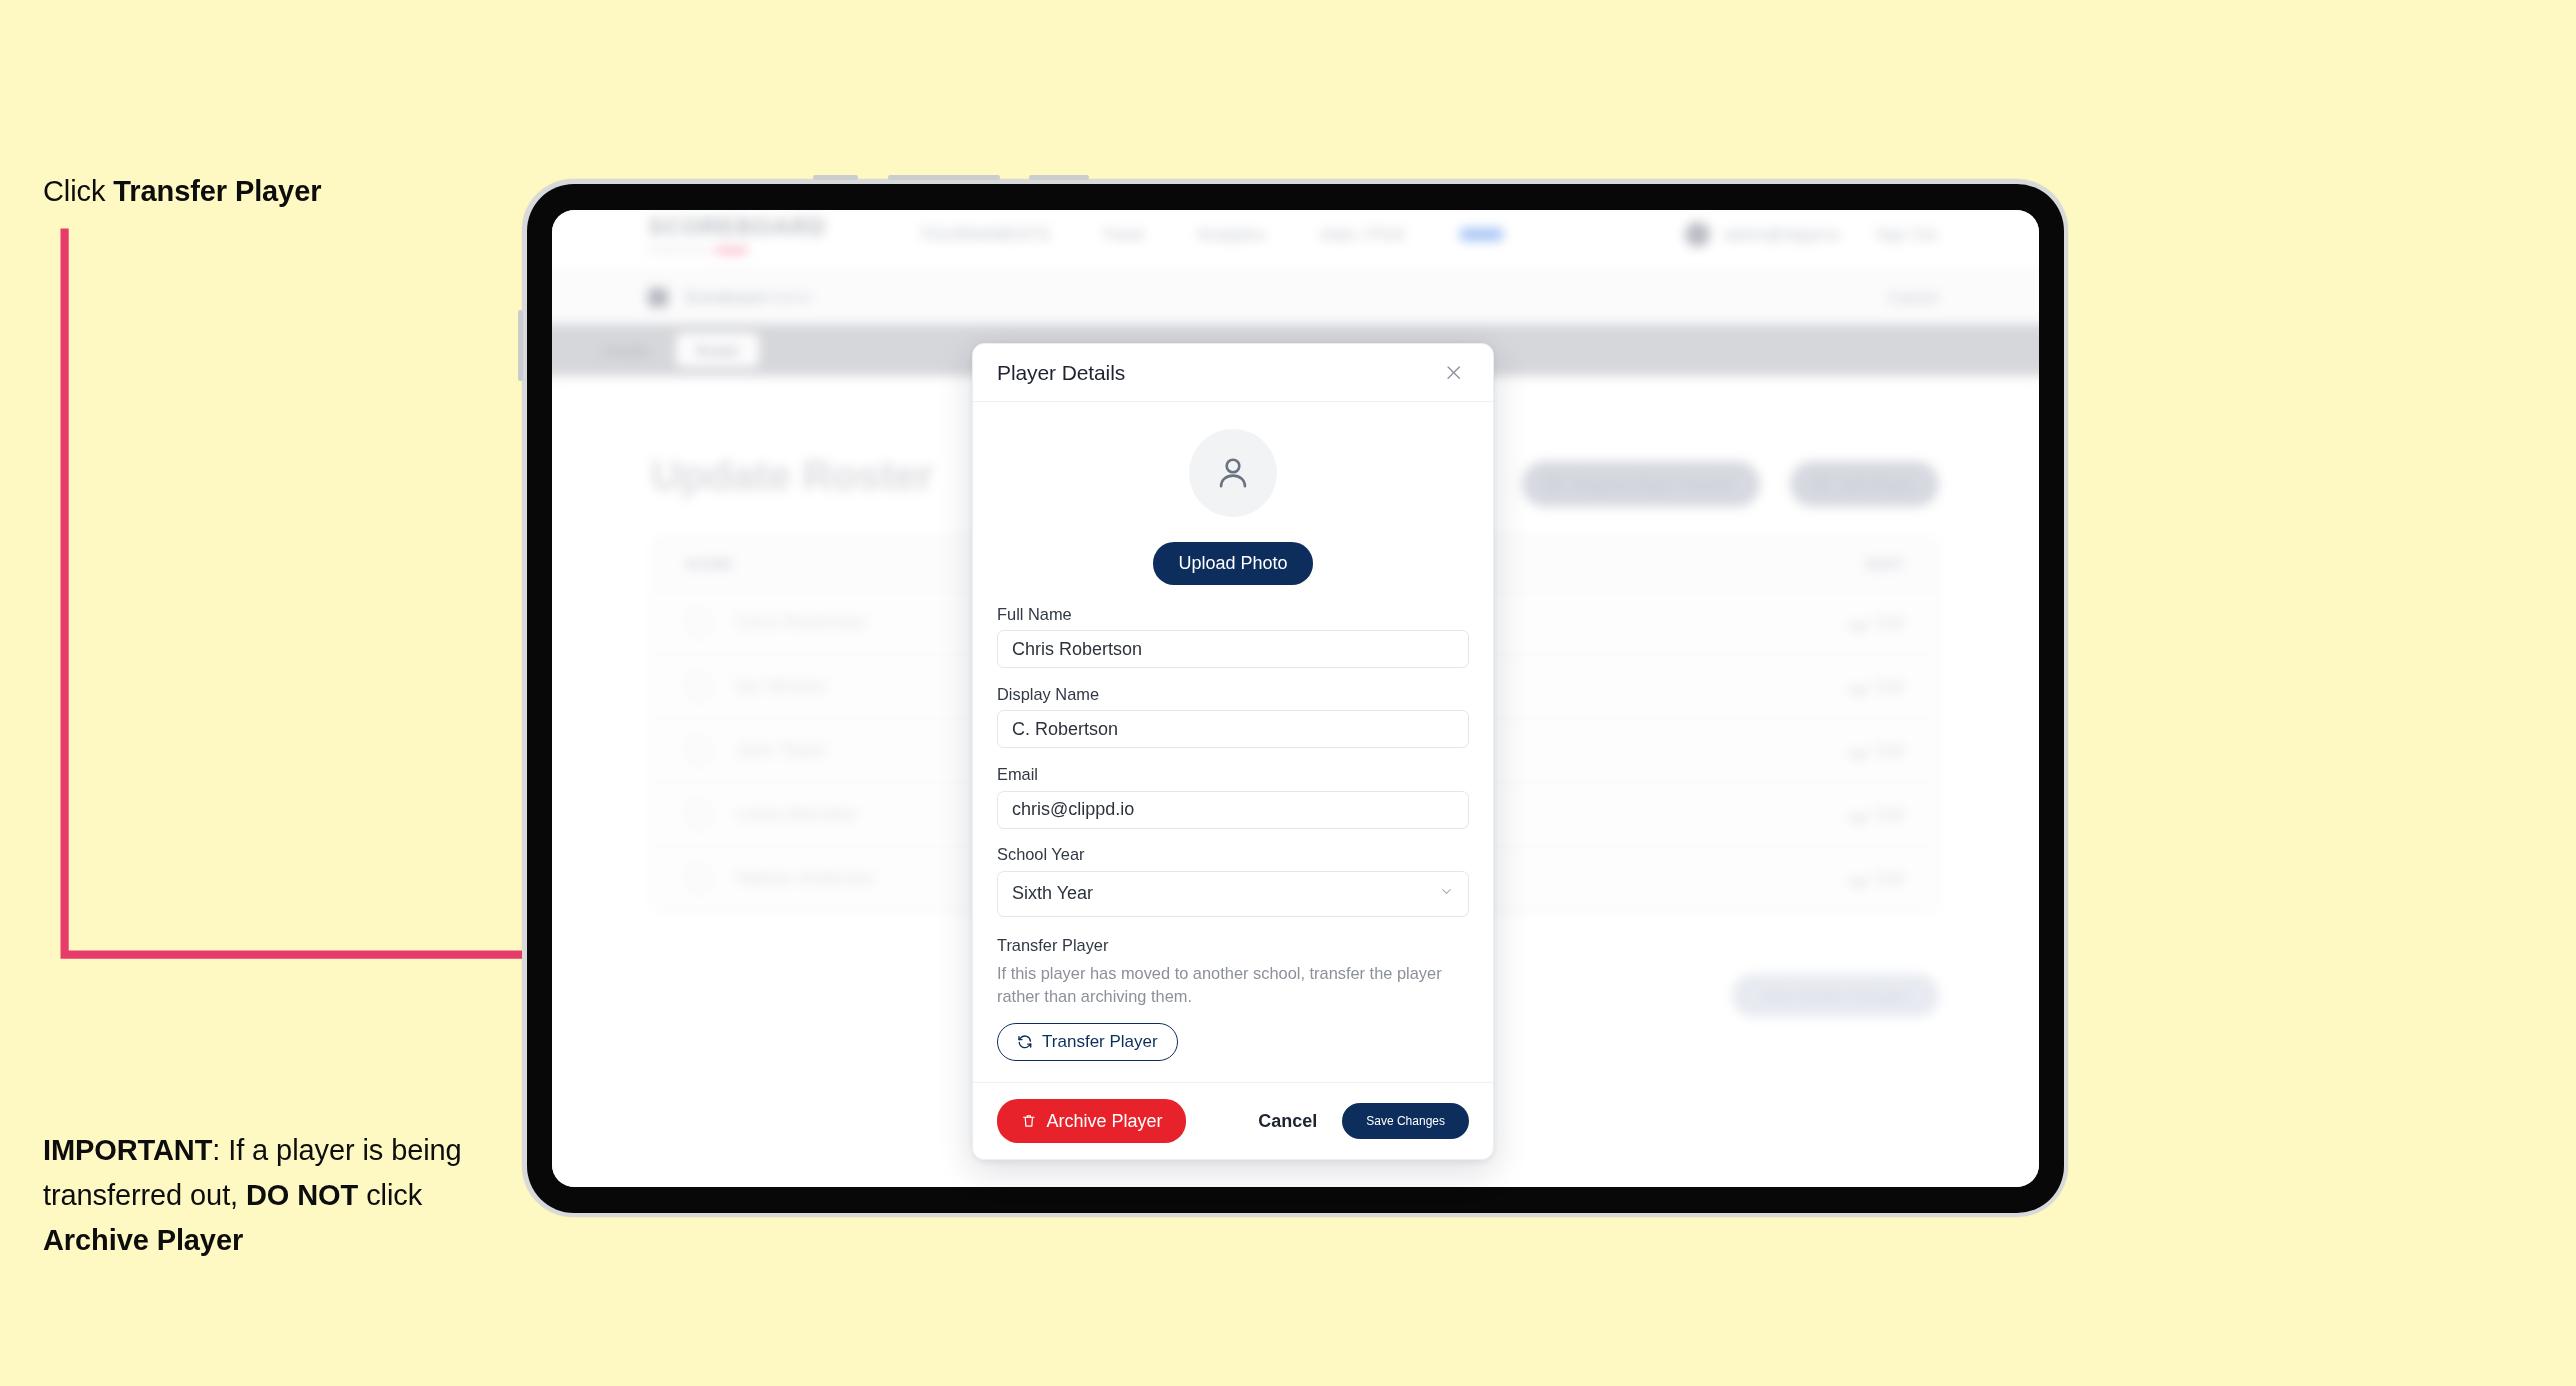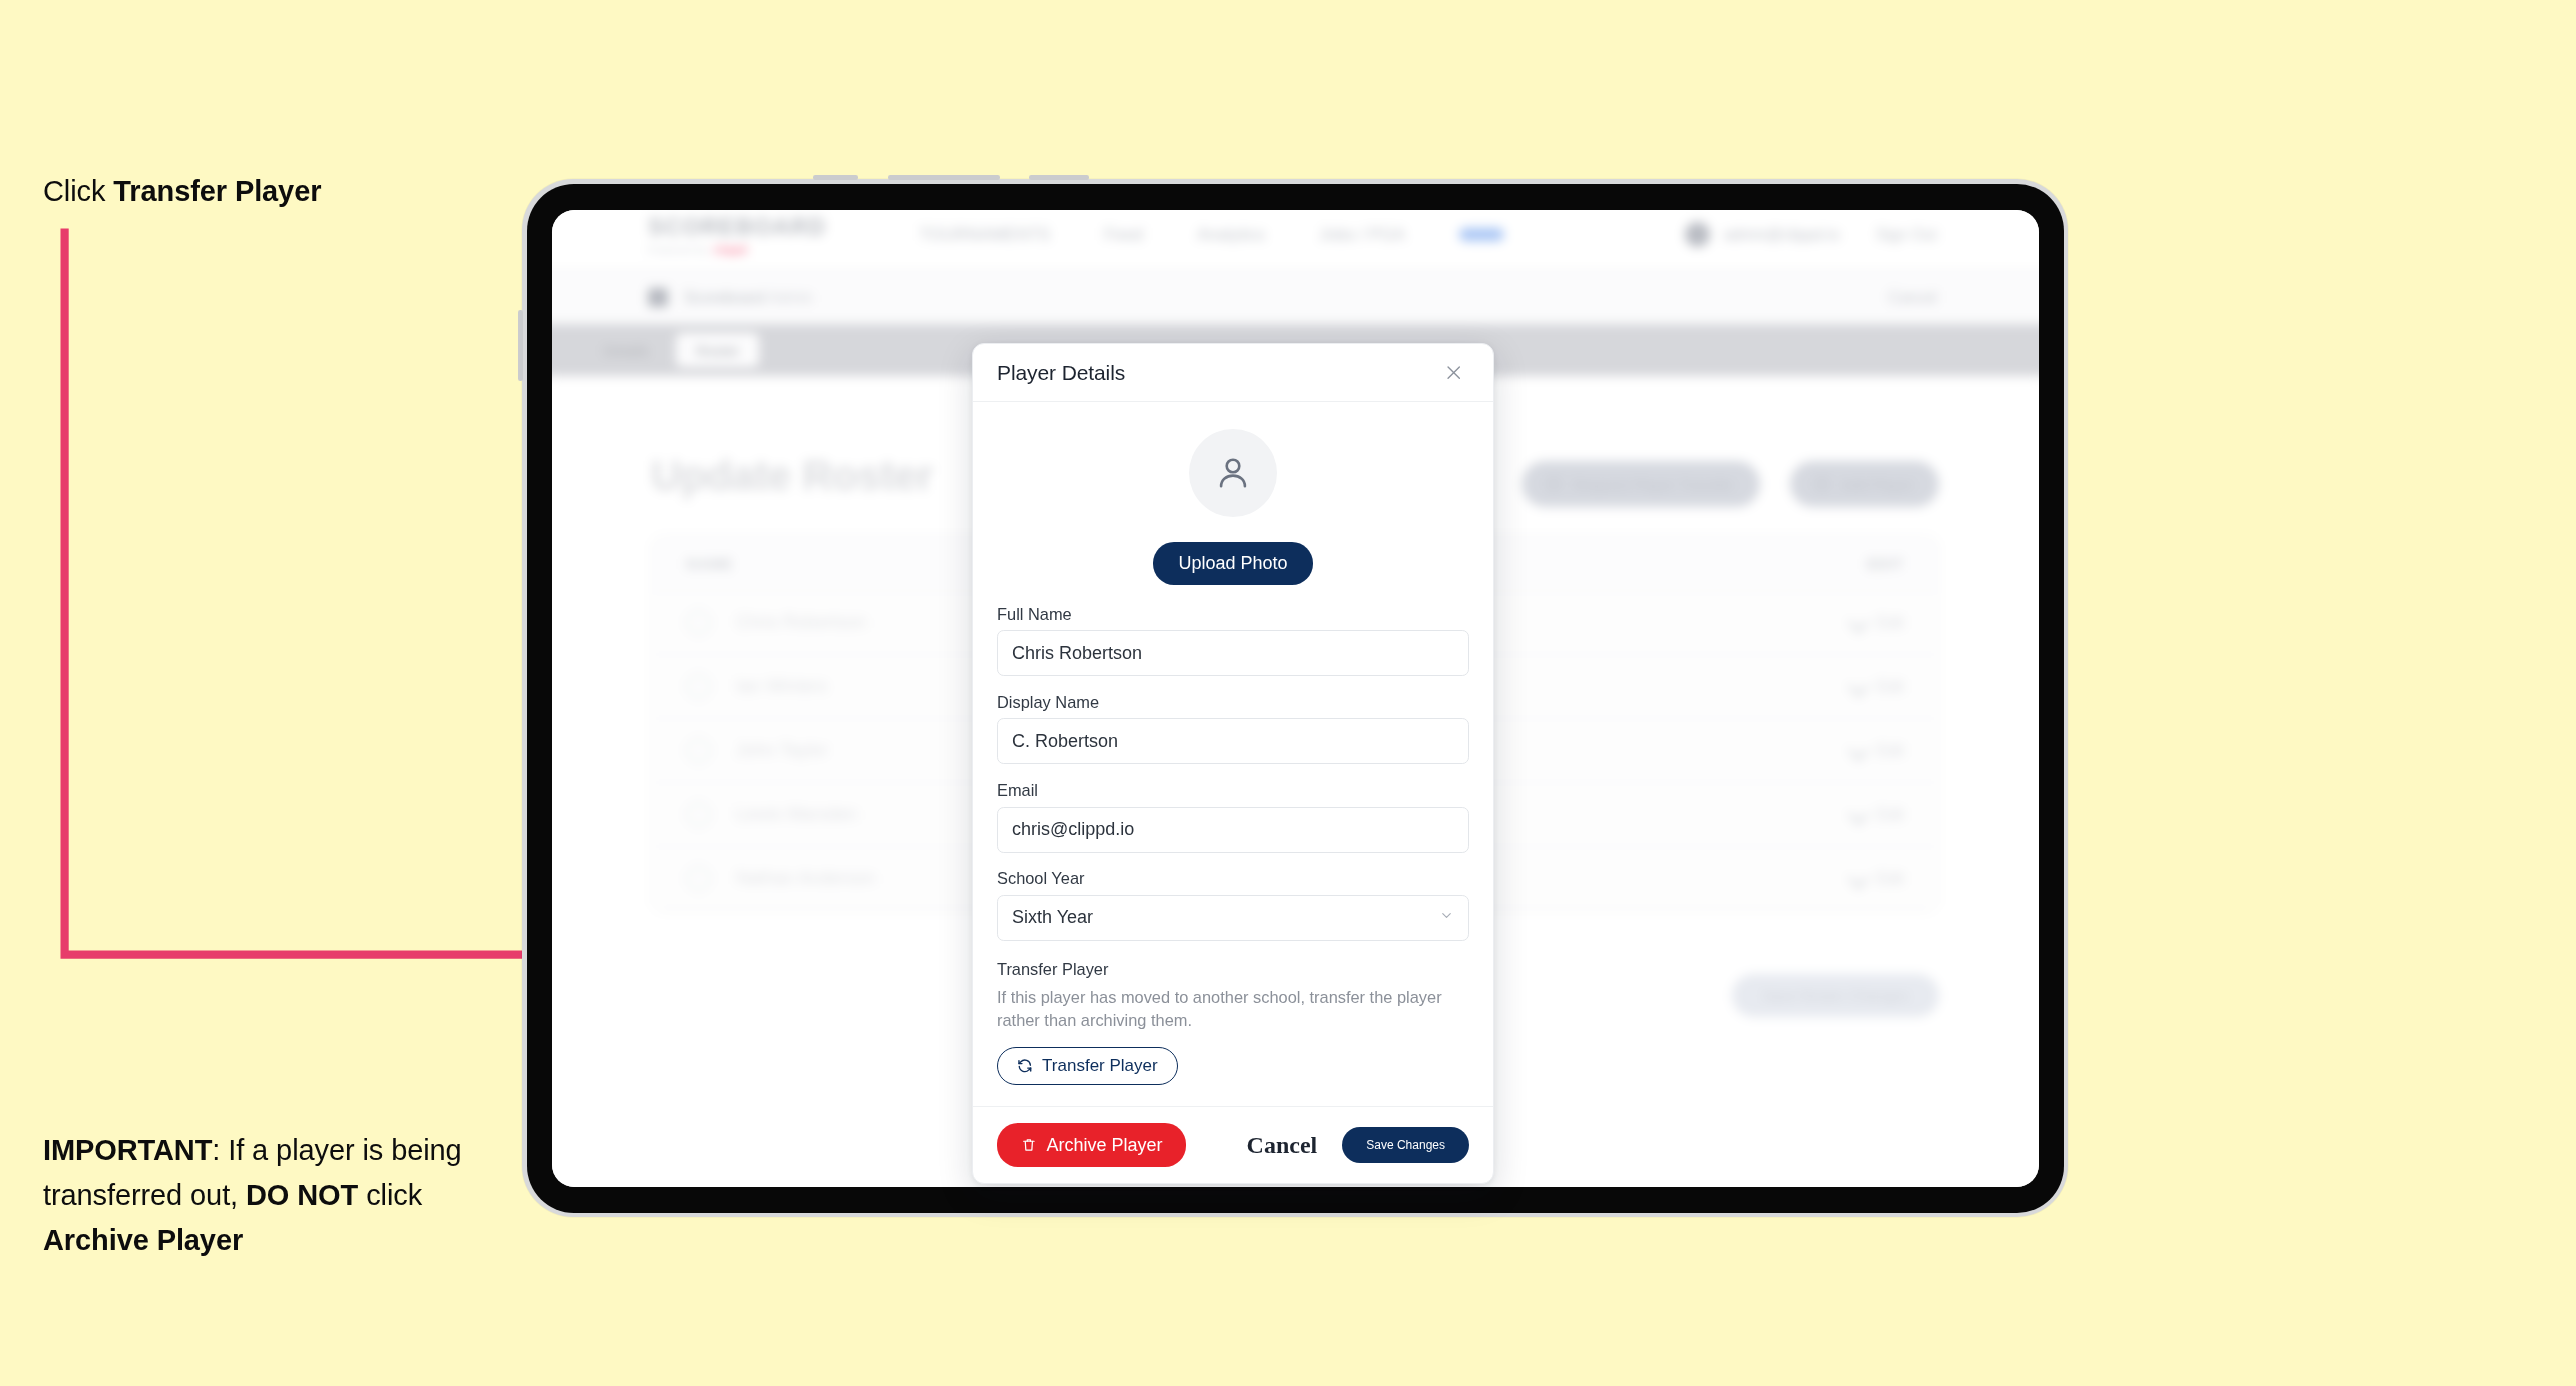--- a/index.html
+++ b/index.html
@@ -239,21 +239,21 @@
     padding: 11.2px 25px; border: none; cursor: pointer;
     white-space: nowrap;
     font-family: "Liberation Sans", sans-serif;
   }
 
   .field { margin-bottom: 16.4px; }
   .field-label {
     font-size: 16.4px; color: #313944; margin-bottom: 6.7px; display: block;
   }
   .field-input {
-    width: 100%; height: 46px;
+    width: 100%; height: 38px;
     border: 0.7px solid #e3e6ea; border-radius: 6.7px;
     background: #fff; padding: 0 14px;
     font-size: 18px; color: #2c333d;
     font-family: "Liberation Sans", sans-serif;
     display: flex; align-items: center;
   }
   .field-select {
     width: 100%; height: 46px;
     border: 0.7px solid #e3e6ea; border-radius: 6.7px;
     background: #fff; padding: 0 14px;
@@ -285,22 +285,22 @@
   .archive-btn {
     display: inline-flex; align-items: center; gap: 9.7px;
     background: #e8222a; color: #fff;
     border: none; border-radius: 21px;
     font-size: 18px; padding: 11.2px 24px; cursor: pointer;
     font-family: "Liberation Sans", sans-serif;
   }
   .foot-right { margin-left: auto; display: flex; align-items: center; gap: 25px; }
   .cancel-btn {
     background: none; border: none; cursor: pointer;
-    font-size: 24px; color: #1d2430; font-weight: 700;
-    font-family: Liberation Serif, serif;
+    font-size: 18px; color: #1d2430; font-weight: 700;
+    font-family: Liberation Sans, sans-serif;
   }
   .save-btn {
     background: #0d2e5c; color: #fff;
     border: none; border-radius: 21px;
     font-size: 12px; font-weight: 400;
     padding: 11.2px 24px; cursor: pointer;
     font-family: "Liberation Sans", sans-serif;
   }
 </style>
 </head>

